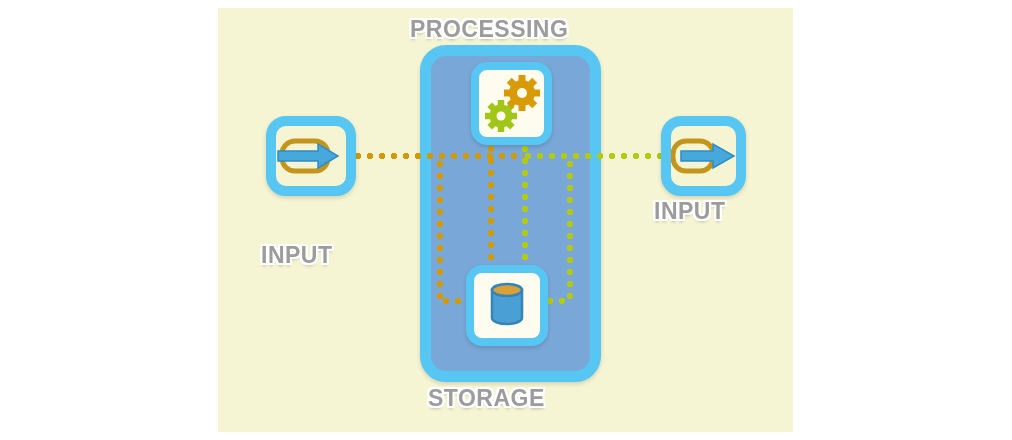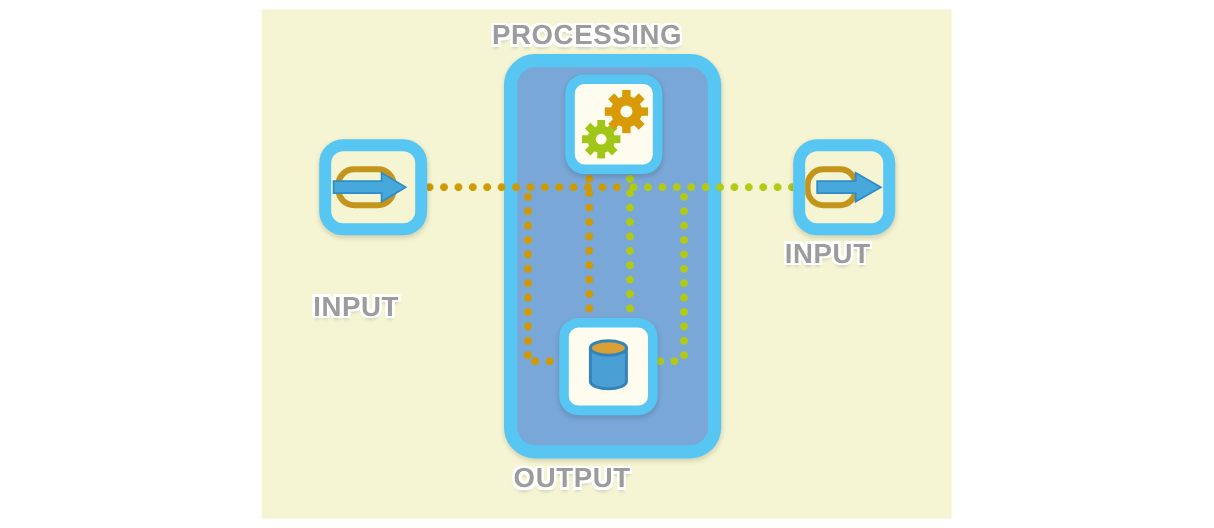--- a/index.html
+++ b/index.html
@@ -104,21 +104,21 @@
 </style>
 </head>
 <body>
 
 <div class="stage">
   <div class="panel"></div>
 
   <div class="diagram-label label-processing">PROCESSING</div>
   <div class="diagram-label label-input">INPUT</div>
   <div class="diagram-label label-output">INPUT</div>
-  <div class="diagram-label label-storage">OUTPUT</div>
+  <div class="diagram-label label-storage">STORAGE</div>
 
   <div class="node processing-container"></div>
 
   <div class="dots dots-h dots-orange seg-input-h"></div>
   <div class="dots dots-h dots-green seg-output-h"></div>
   <div class="dots dots-v dots-orange seg-left-v"></div>
   <div class="dots dots-h dots-orange seg-left-b"></div>
   <div class="dots dots-v dots-orange seg-gear-down"></div>
   <div class="dots dots-v dots-green seg-gear-up"></div>
   <div class="dots dots-v dots-green seg-right-v"></div>

